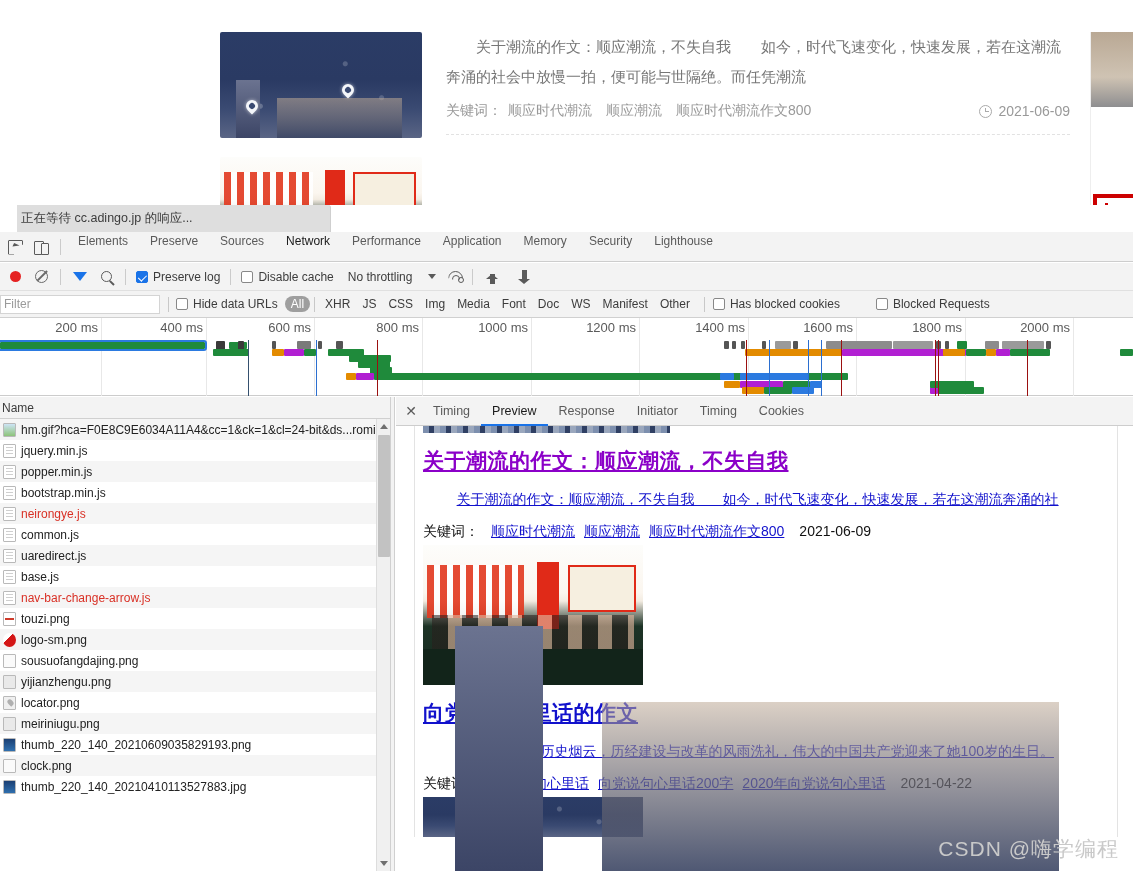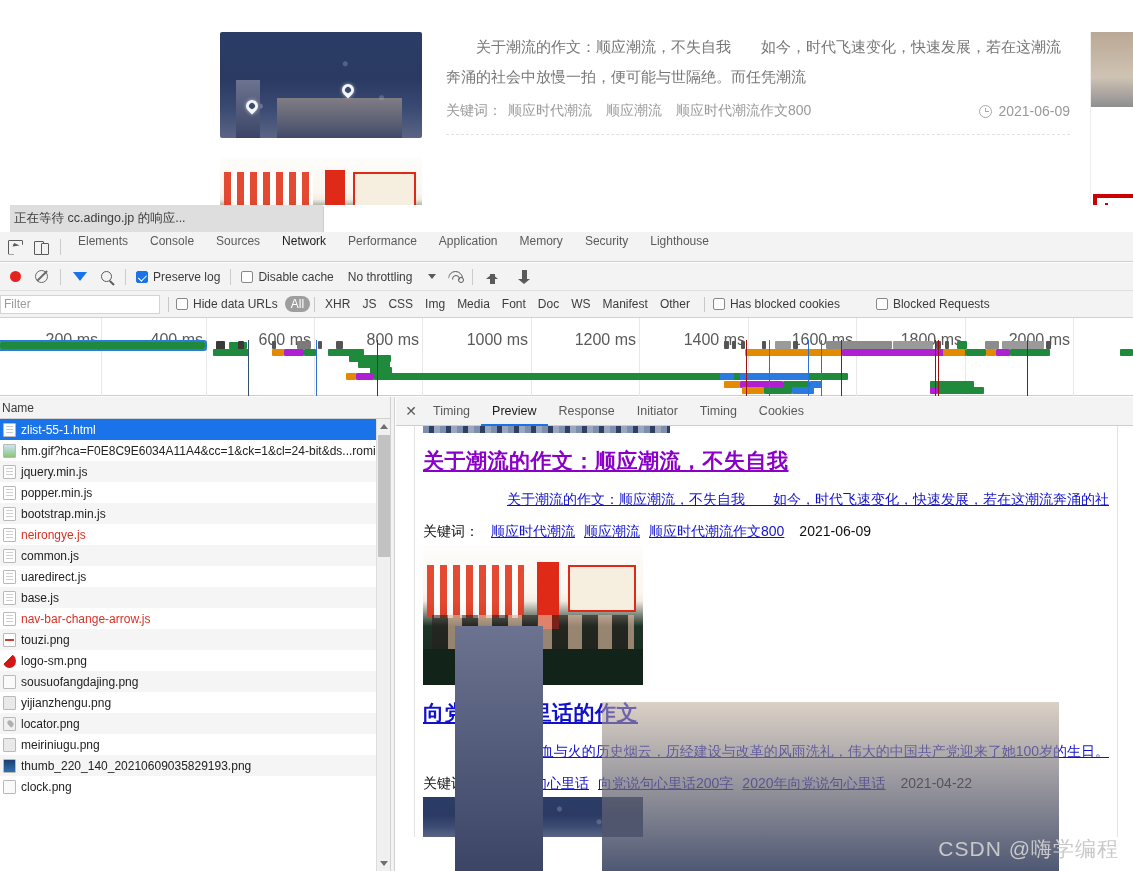--- a/index.html
+++ b/index.html
@@ -77,21 +77,21 @@
      border:4px solid #c00; border-right:0; background:#fff; }
   .redbox .tiny { position:absolute; left:8px; top:5px; width:3px; height:26px;
      background: repeating-linear-gradient(180deg,#c00 0 4px,#fff 4px 7px,#339 7px 10px); }
 
   
   .devtools {
     position: absolute; left: 0; top: 205px; width: 1133px; height: 666px;
     background: #fff; font-size: 12px; color: #333;
   }
   .status-bubble {
-    position: absolute; left: 10px; top: 0; width: 314px; height: 27px;
+    position: absolute; left: 17px; top: 0; width: 314px; height: 27px;
     background: #dedede; color: #3c3c3c; font-size: 12.5px;
     display: flex; align-items: center; padding-left: 4px;
     border-top-right-radius: 3px; border-right: 1px solid #cfcfcf;
   }
 
   .dt-tabbar {
     position: absolute; left: 0; top: 27px; width: 100%; height: 30px;
     background: #f3f3f3; border-bottom: 1px solid #cdcdcd;
     display: flex; align-items: center; padding-left: 2px;
   }
@@ -154,21 +154,21 @@
     margin-left: 0; padding-left: 3px; font-size: 12px; color: #9a9a9a;
     display:flex; align-items:center;
   }
   .type-chip { font-size: 12px; color: #3c3c3c; padding: 1px 6px; border-radius: 8px; cursor: pointer; white-space: nowrap; }
   .type-chip.sel { background: #9e9e9e; color: #fff; }
   .vsep { width:1px; height:15px; background:#c8c8c8; margin:0 7px; }
 
   
   .overview { position: absolute; left: 0; top: 113px; width: 100%; height: 78px; background:#fff; border-bottom:1px solid #ccc; }
   .ov-tick { position:absolute; top:0; height:78px; border-left:1px solid #e8e8e8; }
-  .ov-tick span { position:absolute; right:4px; top:13px; font-size:16px; color:#5a5a5a; white-space:nowrap; }
+  .ov-tick span { position:absolute; right:4px; top:2px; font-size:13px; color:#5a5a5a; white-space:nowrap; }
   .ov-band { position:absolute; height:7px; border-radius:1px; }
   .ov-line { position:absolute; top:22px; height:56px; width:1px; }
 
   
   .list-header {
     position: absolute; left: 0; top: 192px; width: 390px; height: 22px;
     background: #f3f3f3; border-bottom: 1px solid #d0d0d0;
     font-size: 12px; color: #3c3c3c; display: flex; align-items: center; padding-left: 2px;
   }
   .req-list { position: absolute; left: 0; top: 214px; width: 390px; bottom: 0; background: #fff; overflow: hidden; }
@@ -208,21 +208,21 @@
   .detail { position: absolute; left: 396px; top: 192px; right: 0; bottom: 0; background: #fff; }
   .detail-tabs { height: 29px; background: #f3f3f3; border-bottom: 1px solid #cdcdcd; display: flex; align-items: center; padding-left: 4px; }
   .close-x { width: 22px; height: 22px; display:flex;align-items:center;justify-content:center; color:#5a5a5a; font-size:14px; cursor:pointer; }
   .d-tab { padding: 0 11px; height: 29px; line-height: 29px; font-size: 12.5px; color: #5a5a5a; cursor: pointer; }
   .d-tab.active { color: #1a1a1a; box-shadow: inset 0 -2px 0 #1a73e8; }
   .preview-body { position: absolute; left:0; top:29px; right:0; bottom:0; background:#fff; overflow:hidden; padding-left: 18px; }
   .pv-page { border-left:1px solid #e3e3e3; border-right:1px solid #e3e3e3; padding: 0 8px; width: 704px; }
   .pv-strip { height: 7px; width: 247px; background: repeating-linear-gradient(90deg,#7d8fae 0 6px,#2f3f63 6px 11px,#9aa7bd 11px 17px); }
   .pv-h2 { font-size: 21px; font-weight: bold; color: #8b00c8; text-decoration: underline; margin: 14px 0 0; letter-spacing:.5px; }
   .pv-h2.blue { color: #1111cc; }
-  .pv-p { font-size: 14px; color: #1111cc; text-decoration: underline; margin: 16px 0 0; text-indent: 2.4em; white-space: nowrap; overflow: hidden; text-align: right; }
+  .pv-p { font-size: 14px; color: #1111cc; text-decoration: underline; margin: 16px 0 0; text-indent: 2.4em; white-space: nowrap; overflow: hidden; }
   .pv-kw { font-size: 14px; color: #111; margin-top: 14px; display: flex; align-items: baseline; gap: 9px; white-space: nowrap;}
   .pv-kw .lbl { margin-right: 3px; }
   .pv-kw a { color: #1111cc; text-decoration: underline; }
   .pv-kw .dt { color: #111; margin-left: 6px; }
   .pv-img { width: 220px; height: 140px; margin-top: 4px; position: relative; overflow: hidden; }
   .pv-img2 { width: 220px; height: 40px; margin-top: 4px; overflow: hidden; }
 
   .watermark {
     position: absolute; right: 14px; bottom: 8px;
     font-size: 21px; color: #c9c9c9; letter-spacing: 1px; pointer-events: none; white-space: nowrap;
@@ -294,21 +294,21 @@
 
     <div class="dt-tabbar">
       <div class="ic-btn">
           <span class="inspect-ic"></span>
         </div>
       <div class="ic-btn">
           <span class="device-ic"></span>
         </div>
       <div class="tb-sep"></div>
       <div class="dt-tab">Elements</div>
-      <div class="dt-tab">Console</div>
+      <div class="dt-tab">Preserve</div>
       <div class="dt-tab">Sources</div>
       <div class="dt-tab active">Network</div>
       <div class="dt-tab">Performance</div>
       <div class="dt-tab">Application</div>
       <div class="dt-tab">Memory</div>
       <div class="dt-tab">Security</div>
       <div class="dt-tab">Lighthouse</div>
     </div>
 
     <div class="dt-toolbar">
@@ -489,24 +489,20 @@
         <div class="ov-line" style="left:1027px;background:#9b1010;"></div>
         <div class="ov-line" style="left:248px;background:#35506e;"></div>
       </div>
     </div>
 
     <div class="list-header">
       <span>Name</span>
     </div>
 
     <div class="req-list">
-      <div class="req-row sel">
-          <span class="fi doc"></span>
-          <span>zlist-55-1.html</span>
-        </div>
       <div class="req-row">
           <span class="fi img"></span>
           <span>hm.gif?hca=F0E8C9E6034A11A4&amp;cc=1&amp;ck=1&amp;cl=24-bit&amp;ds...romiu.</span>
         </div>
       <div class="req-row">
           <span class="fi js"></span>
           <span>jquery.min.js</span>
         </div>
       <div class="req-row">
           <span class="fi js"></span>
@@ -560,20 +556,24 @@
           <span class="fi imggray"></span>
           <span>meiriniugu.png</span>
         </div>
       <div class="req-row">
           <span class="fi imgblue"></span>
           <span>thumb_220_140_20210609035829193.png</span>
         </div>
       <div class="req-row">
           <span class="fi imgwhite"></span>
           <span>clock.png</span>
+        </div>
+      <div class="req-row">
+          <span class="fi imgblue"></span>
+          <span>thumb_220_140_20210410113527883.jpg</span>
         </div>
     </div>
 
     <div class="list-scroll" style="right:743px;">
       <span class="sc-arrow up"></span>
       <span class="thumb"></span>
       <span class="sc-arrow dn"></span>
     </div>
 
     <div class="vsplit"></div>

